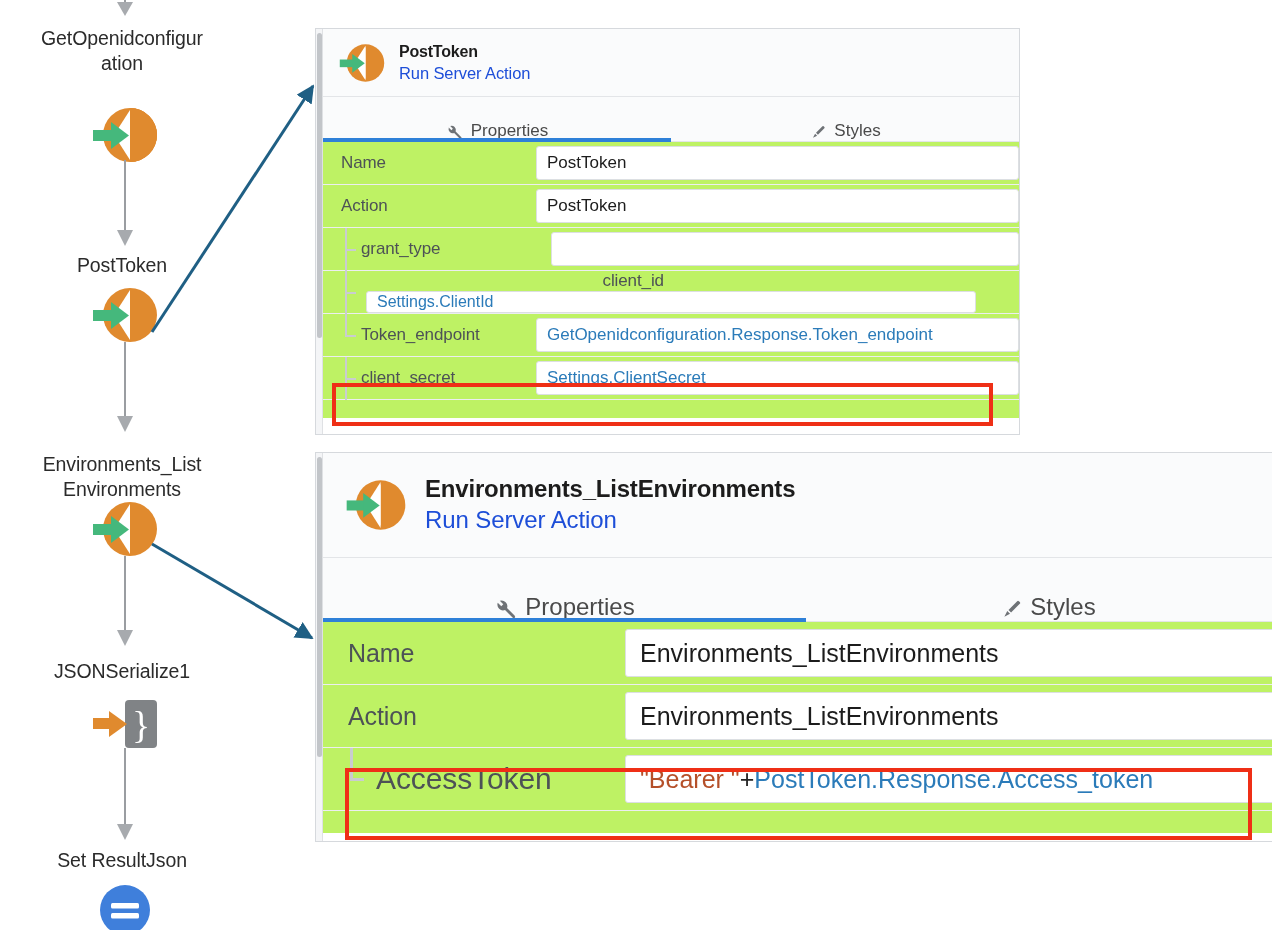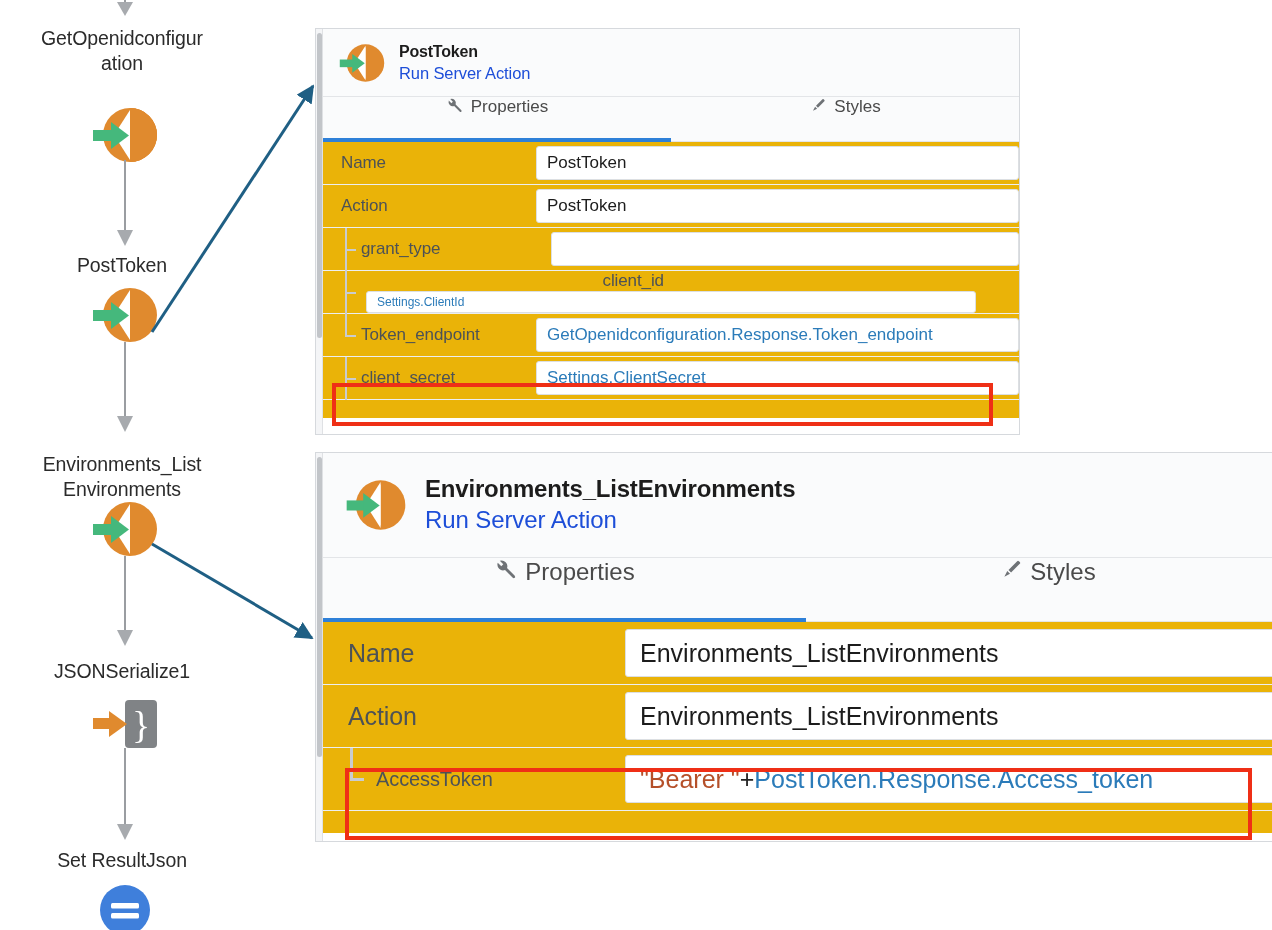--- a/index.html
+++ b/index.html
@@ -84,39 +84,39 @@
 
   .tabs {
     display: flex;
     background: #fafbfc;
     border-bottom: 1px solid #e3e5e8;
     position: relative;
   }
   .tab {
     flex: 1;
     display: flex;
-    align-items: flex-start;
+    align-items: flex-end;
     justify-content: center;
     gap: 8px;
     color: #4a4a4a;
     position: relative;
   }
   .tab .tab-underline {
     position: absolute;
     left: 0; right: 0; bottom: -1px;
     height: 4px;
     background: #2e80d8;
   }
   .tab.inactive .tab-underline { background: transparent; }
 
   .prop-rows { background: #ffffff; }
   .prop-row {
     display: flex;
     align-items: center;
-    background: #eab308;
+    background: #bef264;
     border-bottom: 1px solid #eceef0;
     position: relative;
   }
   .prop-label {
     color: #4d5256;
     display: flex;
     align-items: center;
     position: relative;
     flex: 0 0 auto;
     letter-spacing: -0.1px;
@@ -331,21 +331,21 @@
         <div class="prop-label" style="width:213px; padding-left:38px; font-size:17px;">grant_type</div>
         <div class="prop-field" style="width:610px; height:34px; padding:0 10px; font-size:17px;">
           <span class="plain"></span>
         </div>
       </div>
 
       <div class="prop-row" style="height:43px;flex-direction:column;">
         <div class="tree-v" style="left:22px; top:0; height:43px;"></div>
         <div class="tree-h" style="left:22px; top:21px;"></div>
         <div class="prop-label" style="width:213px; padding-left:38px; font-size:17px;">client_id</div>
-        <div class="prop-field" style="width:610px; height:34px; padding:0 10px; font-size:12px;">
+        <div class="prop-field" style="width:610px; height:34px; padding:0 10px; font-size:16px;">
           <span class="expr-blue">Settings.ClientId</span>
         </div>
       </div>
 
       <div class="prop-row" style="height:43px;">
         <div class="tree-v" style="left:22px; top:0; height:22px;"></div>
         <div class="tree-h" style="left:22px; top:21px;"></div>
         <div class="prop-label" style="width:213px; padding-left:38px; font-size:17px;">Token_endpoint</div>
         <div class="prop-field" style="width:610px; height:34px; padding:0 10px; font-size:17px;">
           <span class="expr-blue">GetOpenidconfiguration.Response.Token_endpoint</span>
@@ -418,21 +418,21 @@
       <div class="prop-row" style="height:63px;">
         <div class="prop-label" style="width:302px; padding-left:25px; font-size:25px;">Action</div>
         <div class="prop-field" style="width:660px; height:48px; padding:0 14px; font-size:25px;">
           <span class="plain">Environments_ListEnvironments</span>
         </div>
       </div>
 
       <div class="prop-row" style="height:63px;">
         <div class="tree-v" style="left:27px; top:0; height:31px; width:3px;"></div>
         <div class="tree-h" style="left:27px; top:30px; width:14px; height:3px;"></div>
-        <div class="prop-label" style="width:302px; padding-left:53px; font-size:20px;">AccessToken</div>
+        <div class="prop-label" style="width:302px; padding-left:53px; font-size:30px;">AccessToken</div>
         <div class="prop-field" style="width:660px; height:48px; padding:0 14px; font-size:25px;">
           <span class="expr-str">"Bearer "</span>
             <span class="expr-op"> + </span>
             <span class="expr-blue">PostToken.Response.Access_token</span>
         </div>
       </div>
 
       <div class="prop-row" style="height:22px; border-bottom:none;"></div>
     </div>
   </div>

